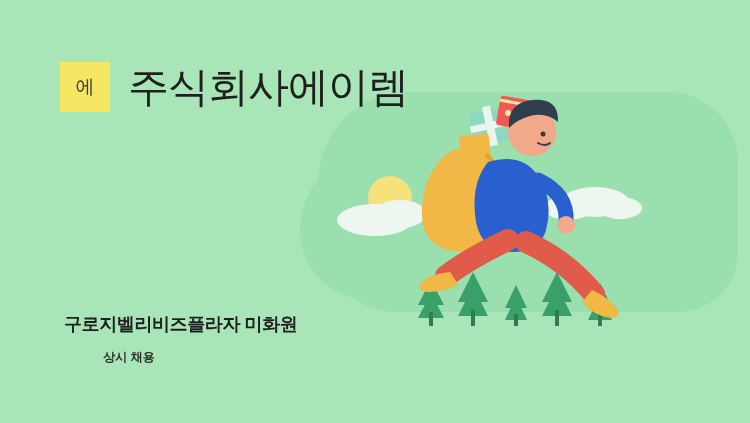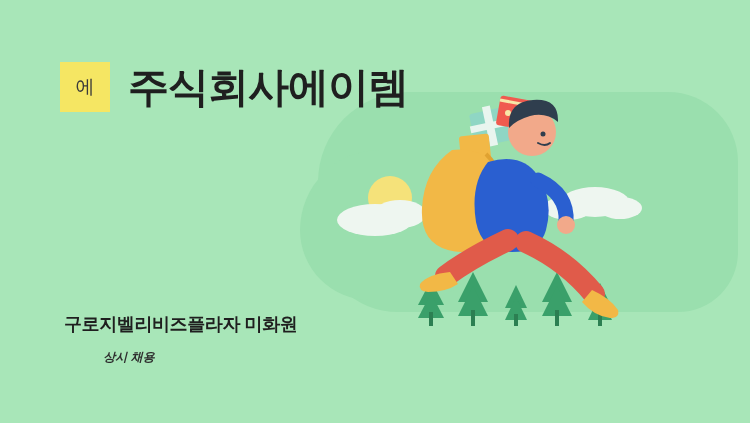--- a/index.html
+++ b/index.html
@@ -53,21 +53,21 @@
     display: flex;
     align-items: center;
     justify-content: center;
     font-size: 19px;
     color: #3a3a3a;
     font-weight: 400;
   }
   .brand-title {
     margin-left: 18px;
     font-size: 41px;
-    font-weight: 700;
+    font-weight: 400;
     color: #1f1f1f;
     letter-spacing: -1px;
     line-height: 1;
   }
   .footer {
     position: absolute;
     left: 64px;
     top: 312px;
   }
   .footer-title {
@@ -76,21 +76,20 @@
     color: #1f1f1f;
     letter-spacing: -0.4px;
   }
   .footer-sub {
     margin-top: 13px;
     font-size: 12px;
     font-weight: 700;
     color: #2e2e2e;
     text-align: center;
     width: 130px;
-    font-style: italic;
   }
   .illus {
     position: absolute;
     left: 300px;
     top: 80px;
     width: 450px;
     height: 300px;
   }
 </style>
 </head>

